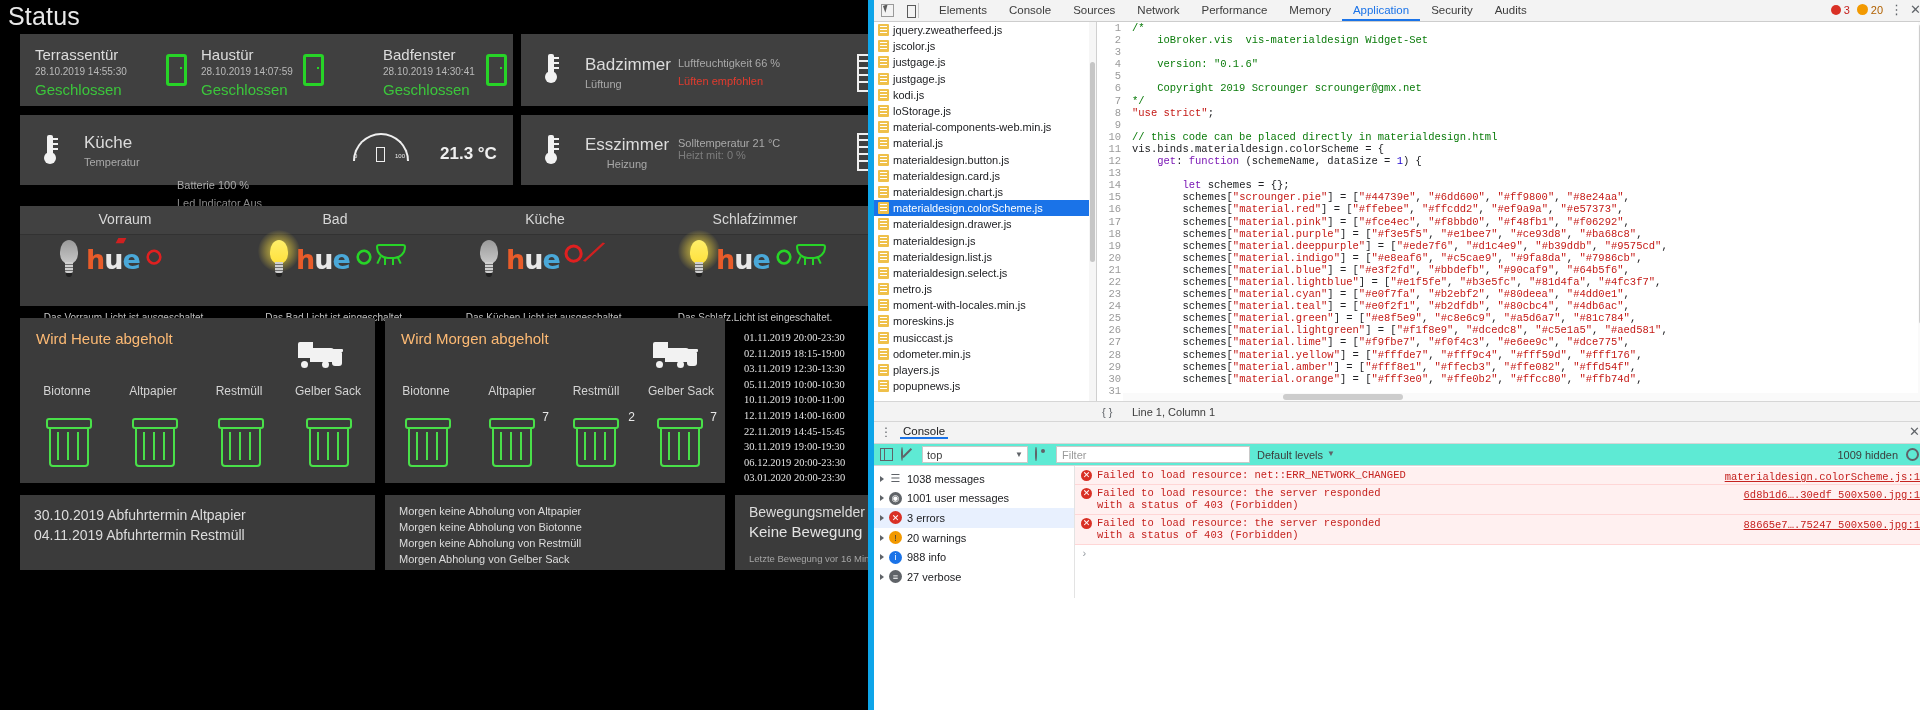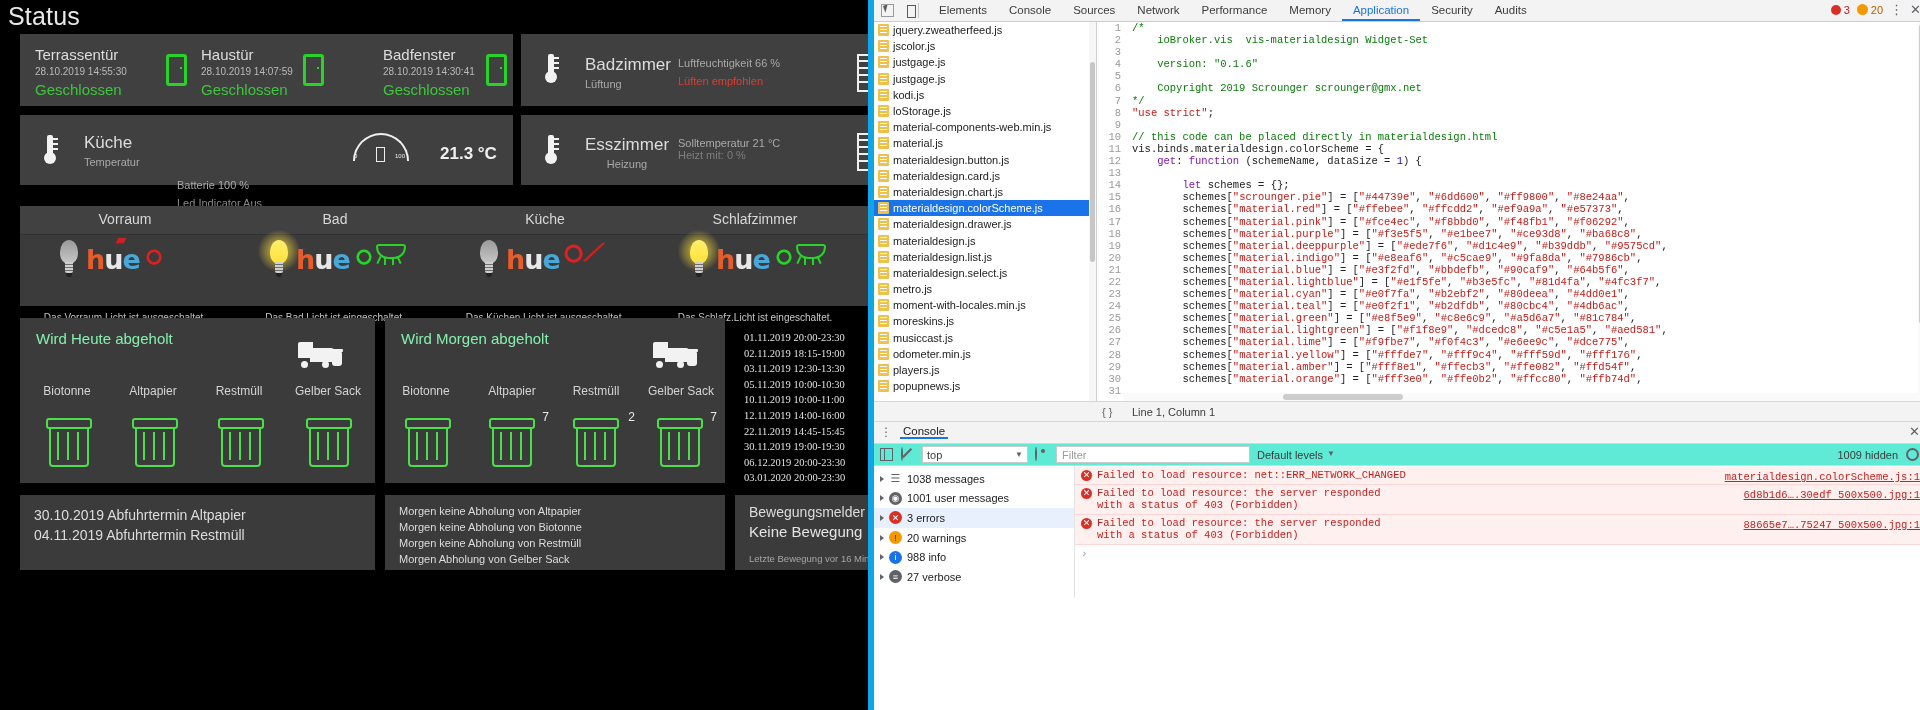--- a/index.html
+++ b/index.html
@@ -51,21 +51,21 @@
   .glow{position:absolute;left:-10px;top:-10px;width:42px;height:42px;border-radius:50%;background:radial-gradient(circle,rgba(255,235,70,.85) 0%,rgba(255,225,60,.35) 45%,rgba(255,220,50,0) 72%);}
   .huetext{position:absolute;font-size:27px;font-weight:bold;letter-spacing:-1px;font-family:"DejaVu Sans",sans-serif;}
   .sym{position:absolute;font-size:20px;font-weight:bold;}
   .lamp-ico{position:absolute;width:26px;height:20px;}
   .lamp-ico .shade{position:absolute;left:0;top:2px;width:26px;height:11px;border:2px solid #27d427;border-radius:3px 3px 12px 12px;}
   .lamp-ico .ray{position:absolute;width:2px;height:8px;background:#27d427;}
   .lightcap{position:absolute;top:78px;width:100%;text-align:center;font-size:10px;color:#c9c9c9;}
 
   
   .trashpanel{position:absolute;background:#3b3b3b;box-shadow:0 2px 5px rgba(0,0,0,.6);}
-  .trash-title{position:absolute;left:16px;top:12px;font-size:15px;color:#86efac;}
+  .trash-title{position:absolute;left:16px;top:12px;font-size:15px;color:#fdba74;}
   .truck{position:absolute;width:46px;height:34px;}
   .truck .cab{position:absolute;left:0;top:2px;width:15px;height:16px;background:#f2f2f2;border-radius:2px 0 0 0;}
   .truck .body{position:absolute;left:12px;top:8px;width:24px;height:14px;background:#f2f2f2;border-radius:3px 3px 0 0;}
   .truck .w1,.truck .w2{position:absolute;top:21px;width:7px;height:7px;border-radius:50%;background:#f2f2f2;}
   .truck .w1{left:3px}.truck .w2{left:24px}
   .truck .bin{position:absolute;left:34px;top:12px;width:10px;height:14px;background:#f2f2f2;border-radius:1px 1px 3px 3px;}
   .truck .bin:before{content:"";position:absolute;left:-1px;top:-3px;width:12px;height:3px;background:#f2f2f2;border-radius:1px;}
   .binlabel{position:absolute;font-size:12px;color:#d4d4d4;text-align:center;}
   .bincount{position:absolute;font-size:12px;color:#e8e8e8;text-align:right;}
   .bin-ico{position:absolute;width:38px;height:46px;}

